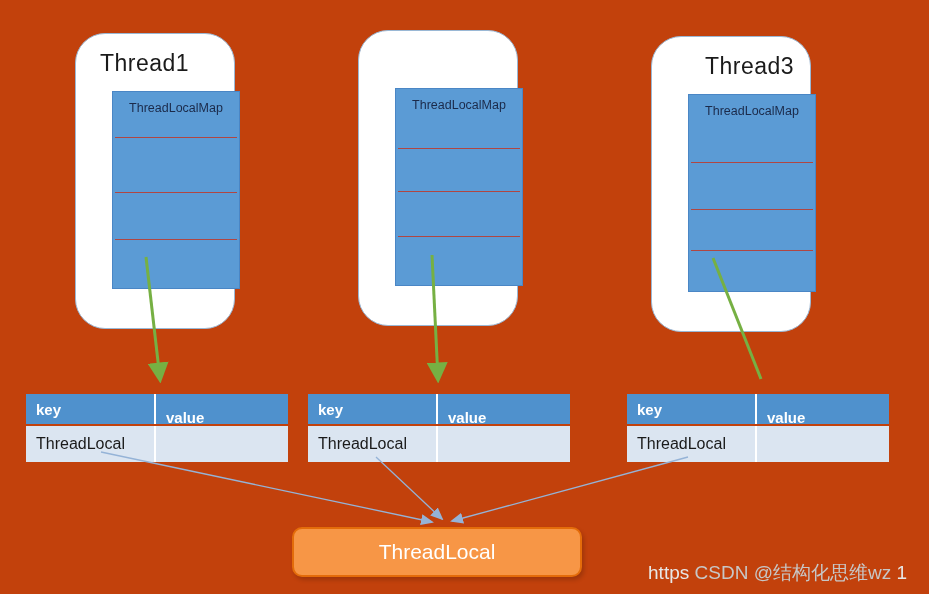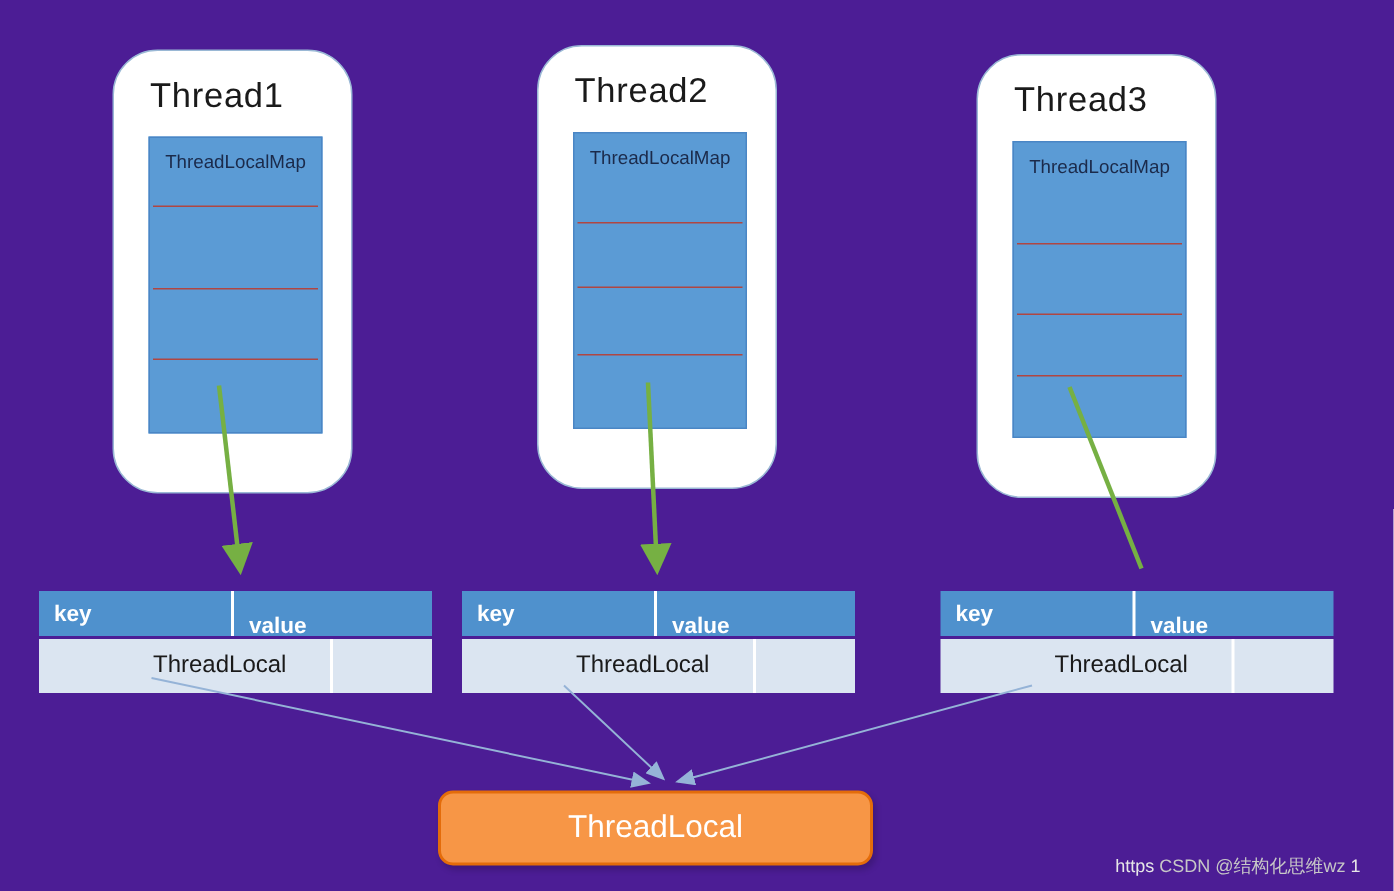--- a/index.html
+++ b/index.html
@@ -1,44 +1,44 @@
 <!DOCTYPE html>
 <html style="--map-fill: #5b9bd5; --map-divider: #b04642; --container-border: #9ab8d5; --table-header-bg: #4f91cd; --table-row-bg: #dbe5f1; --green-arrow: #76b043; --blue-arrow: #95b3d7; --shared-fill: #f79646; --shared-border: #e46c0a;"><head>
 <meta charset="utf-8">
 <style>
   html,body{margin:0;padding:0;background:#ffffff;}
   .canvas{
     position:relative;
     width:929px;height:594px;
-    background:#4c1d95;
+    background:#c2410c;
     font-family:"Liberation Sans", sans-serif;
     overflow:hidden;
   }
   
   .thread{
     position:absolute;
     width:160px;height:296px;
     background:#ffffff;
     border:1.5px solid var(--container-border);
     border-radius:30px;
     box-sizing:border-box;
   }
   .t1{left:75px;top:33px;}
   .t2{left:358px;top:30px;}
-  .t3{left:651px;top:36px;}
+  .t3{left:651px;top:36px;padding-left:29px;}
   .thread-title{
     margin:16px 0 0 24px;
     font-size:23px;
     color:#1a1a1a;
     letter-spacing:0.5px;
   }
   .map-box{
     position:absolute;
-    left:23px;top:57px;
-    width:116px;height:198px;
+    left:36px;top:57px;
+    width:128px;height:198px;
     background:var(--map-fill);
     border:1px solid #4a86c5;
     box-sizing:border-box;
   }
   .map-label{
     padding-top:9px;
     text-align:center;
     font-size:12.5px;
     color:#1b2a4a;
     white-space:nowrap;
@@ -51,21 +51,21 @@
   }
   
   .kv-table{
     position:absolute;
     width:262px;
     top:394px;
   }
   .kv-t1{left:26px;}
   .kv-t2{left:308px;}
   .kv-t3{left:627px;}
-  .kv-header,.kv-row{display:flex;justify-content:center;}
+  .kv-header,.kv-row{display:flex;}
   .kv-header{height:30px;background:var(--table-header-bg);margin-bottom:2px;}
   .kv-row{height:36px;background:var(--table-row-bg);}
   .kv-cell{
     display:flex;align-items:center;
     box-sizing:border-box;
   }
   .kv-cell.key{width:130px;border-right:2px solid #ffffff;padding-left:10px;}
   .kv-cell.value{flex:1;padding-left:10px;margin-top:16px;}
   .kv-header .kv-cell{color:#ffffff;font-weight:bold;font-size:15px;}
   .kv-row .kv-cell{color:#1a1a1a;font-size:16px;}
@@ -84,21 +84,21 @@
   }
   
   .overlay{
     position:absolute;inset:0;
     pointer-events:none;
   }
   
   .watermark{
     position:absolute;
     right:22px;bottom:8px;
-    font-size:12px;
+    font-size:19px;
     white-space:nowrap;
   }
   .watermark .wm-faint{color:#e7e7e7;}
   .watermark .wm-main{color:#c7c7c7;}
 </style>
 </head>
 <body>
 
 <div class="canvas">
 
@@ -106,21 +106,20 @@
     <div class="thread-title">Thread1</div>
     <div class="map-box">
       <div class="map-label">ThreadLocalMap</div>
       <div class="map-divider" style="top:23%"></div>
       <div class="map-divider" style="top:51%"></div>
       <div class="map-divider" style="top:75%"></div>
     </div>
   </div>
 
   <div class="thread t2">
-    <div class="thread-title">Thread2</div>
     <div class="map-box">
       <div class="map-label">ThreadLocalMap</div>
       <div class="map-divider" style="top:30%"></div>
       <div class="map-divider" style="top:52%"></div>
       <div class="map-divider" style="top:75%"></div>
     </div>
   </div>
 
   <div class="thread t3">
     <div class="thread-title">Thread3</div>

